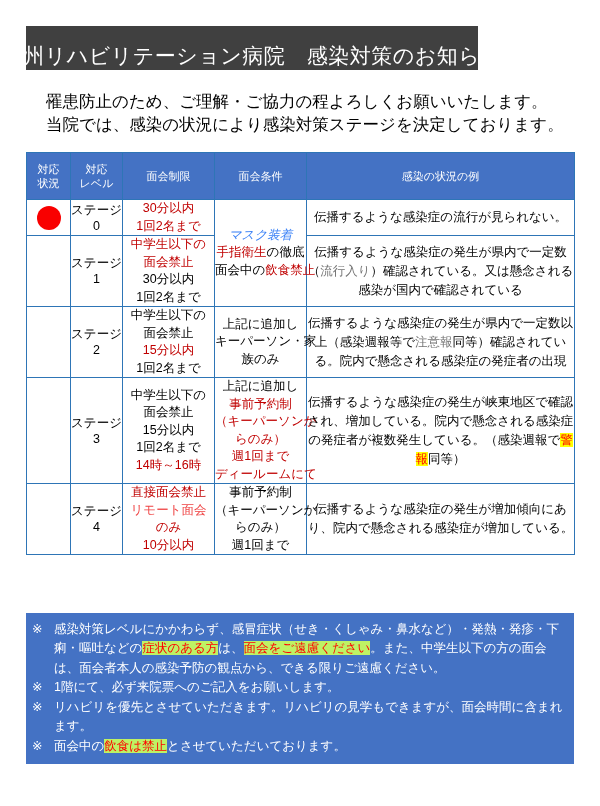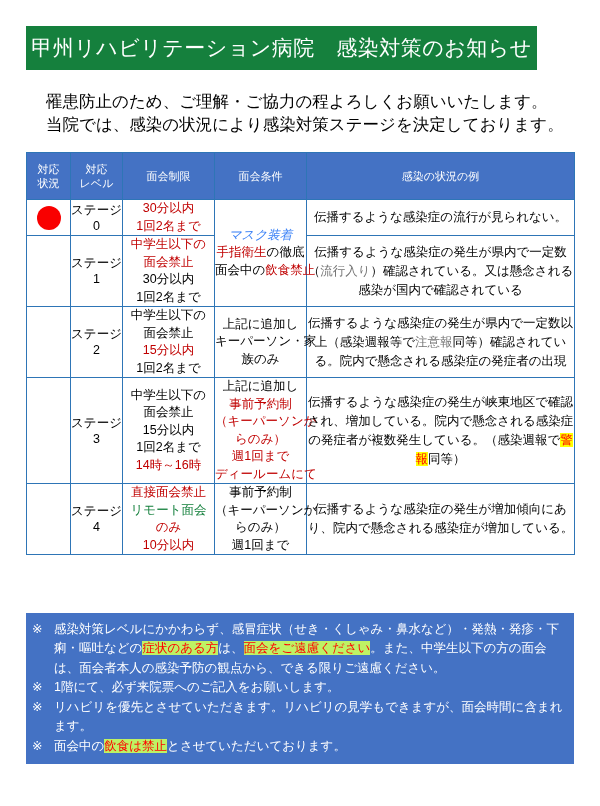--- a/index.html
+++ b/index.html
@@ -20,25 +20,25 @@
     height: 806px;
     box-sizing: border-box;
     padding: 0;
   }
 
   
   .banner {
     position: absolute;
     left: 26px;
     top: 26px;
-    width: 511px;
+    width: 452px;
     height: 44px;
-    background: #15803d;
+    background: #404040;
     display: flex;
-    align-items: center;
+    align-items: flex-end;
     justify-content: center;
   }
   .banner-title {
     color: #ffffff;
     font-size: 21px;
     letter-spacing: 0.5px;
     white-space: pre;
     font-weight: normal;
   }
 
@@ -250,21 +250,21 @@
             <div><span class="" style="color: rgb(192, 0, 0);">週1回まで</span></div>
             <div><span class="" style="color: rgb(192, 0, 0);">ディールームにて</span></div>
           </td>
           <td class="ex-cell"><span>伝播するような感染症の発生が峡東地区で確認され、増加している。院内で懸念される感染症の発症者が複数発生している。（感染週報で</span><span class="hl-box">警報</span><span>同等）</span></td>
         </tr>
         <tr>
           <td class="status-cell"></td>
           <td class="level-cell"><div>ステージ</div><div>4</div></td>
           <td class="stack">
             <div style="color: rgb(192, 0, 0);">直接面会禁止</div>
-            <div style="color: #15803d; font-family: Liberation Serif, serif;">リモート面会</div>
+            <div style="color: #ef4444; font-family: Liberation Serif, serif;">リモート面会</div>
             <div style="color: rgb(192, 0, 0);">のみ</div>
             <div style="color: rgb(192, 0, 0);">10分以内</div>
           </td>
           <td class="stack">
             <div><span>事前予約制</span></div>
             <div><span>（キーパーソンか</span></div>
             <div><span>らのみ）</span></div>
             <div><span>週1回まで</span></div>
           </td>
           <td class="ex-cell"><span>伝播するような感染症の発生が増加傾向にあり、院内で懸念される感染症が増加している。</span></td>

